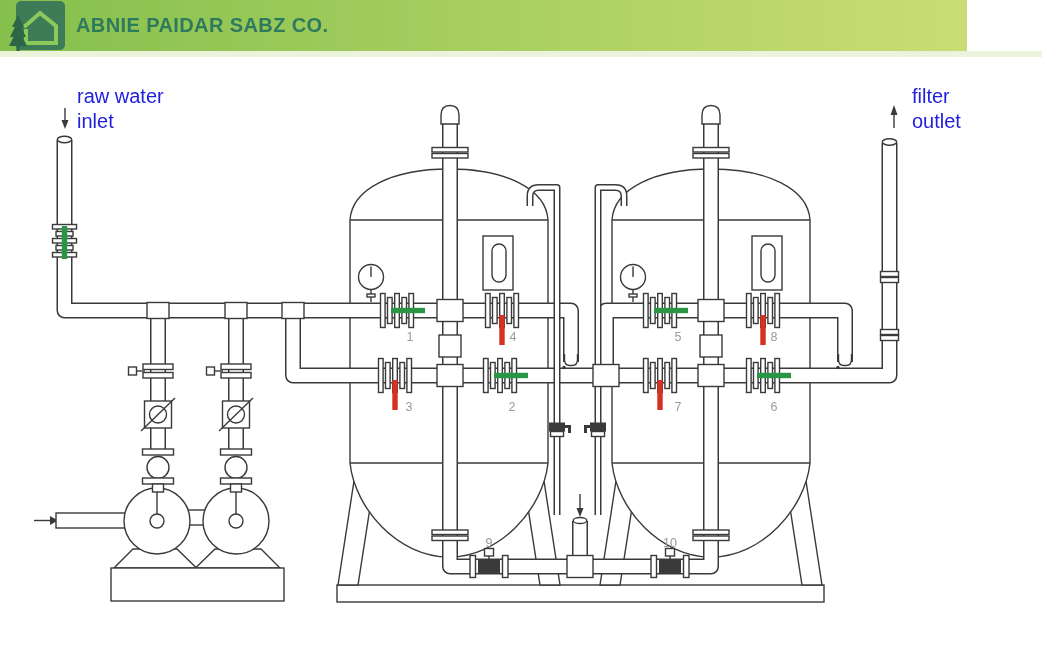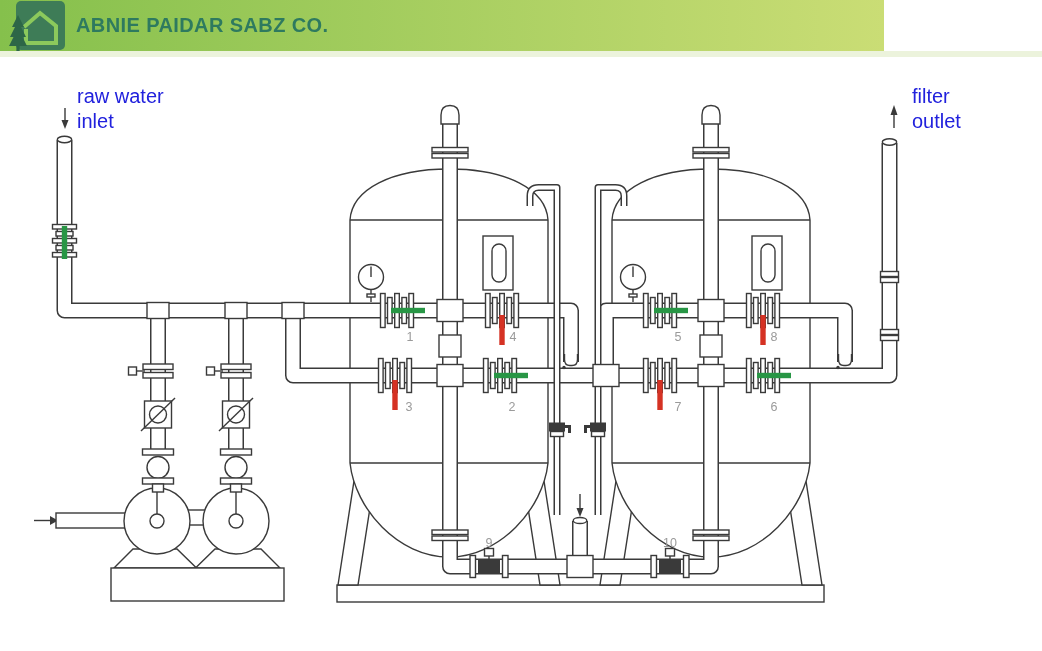--- a/index.html
+++ b/index.html
@@ -1,18 +1,18 @@
 <!DOCTYPE html>
 <html style="--g1: #85c04c; --g2: #cadd75; --strip: #ecf3dc; --title: #2e7a5f;"><head>
 <meta charset="utf-8">
 <style>
   html,body{margin:0;padding:0;background:#fff;}
   #page{position:relative;width:1042px;height:651px;background:#fff;overflow:hidden;
         font-family:"Liberation Sans",sans-serif;}
-  #banner{position:absolute;left:0;top:0;width:884px;height:51px;
+  #banner{position:absolute;left:0;top:0;width:967px;height:51px;
           background:linear-gradient(90deg,var(--g1,#85c04c),var(--g2,#cadd75));
           display:flex;align-items:center;z-index:5;text-align:center;}
   #banner-strip{position:absolute;left:0;top:51px;width:1042px;height:6px;
           background:var(--strip,#ecf3dc);z-index:5;}
   #logo{margin-left:6px;width:62px;height:51px;flex:0 0 auto;}
   #company{font-size:20px;font-weight:bold;letter-spacing:.4px;color:var(--title,#2e7a5f);
            margin-left:8px;white-space:nowrap;}
   #diagram{position:absolute;left:0;top:0;z-index:1;}
   text{font-family:"Liberation Sans",sans-serif;}
   .pipe-dark{stroke:#3a3a3a;stroke-width:16;fill:none;stroke-linejoin:round;}

